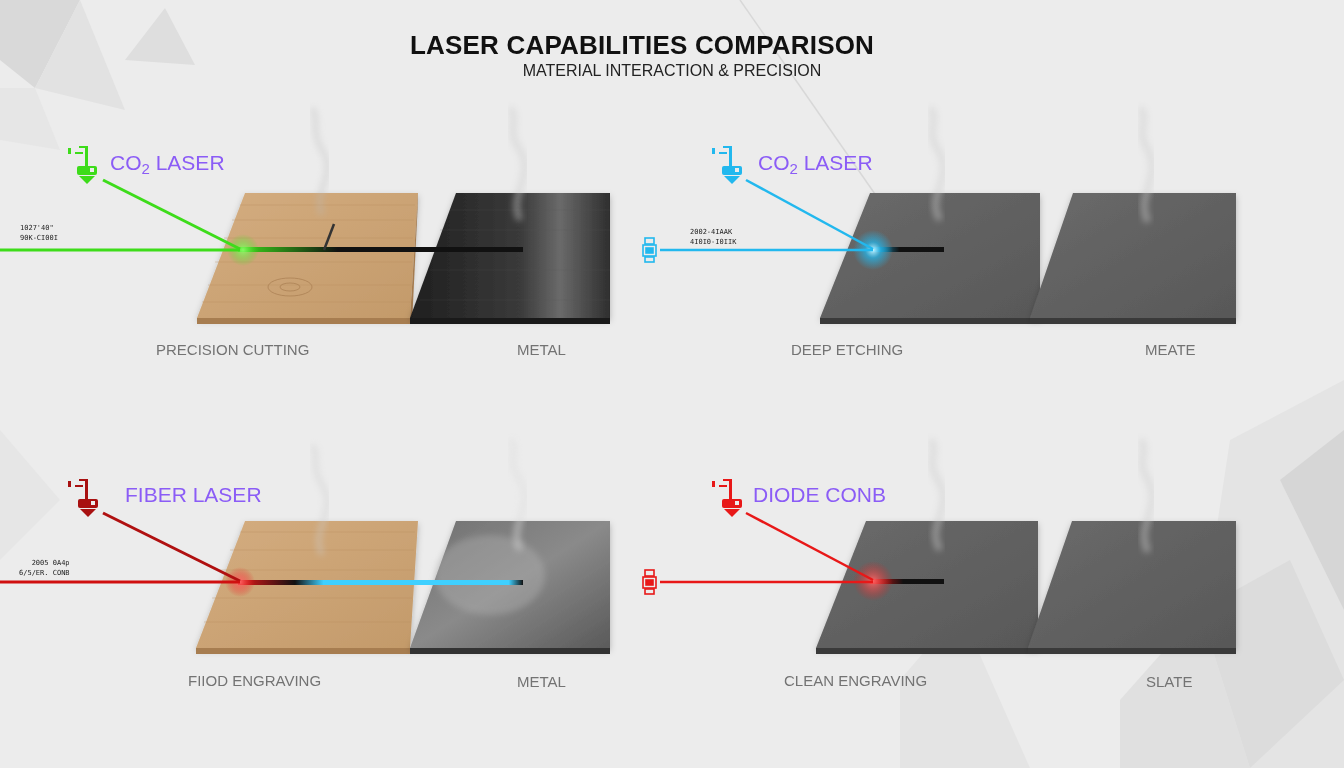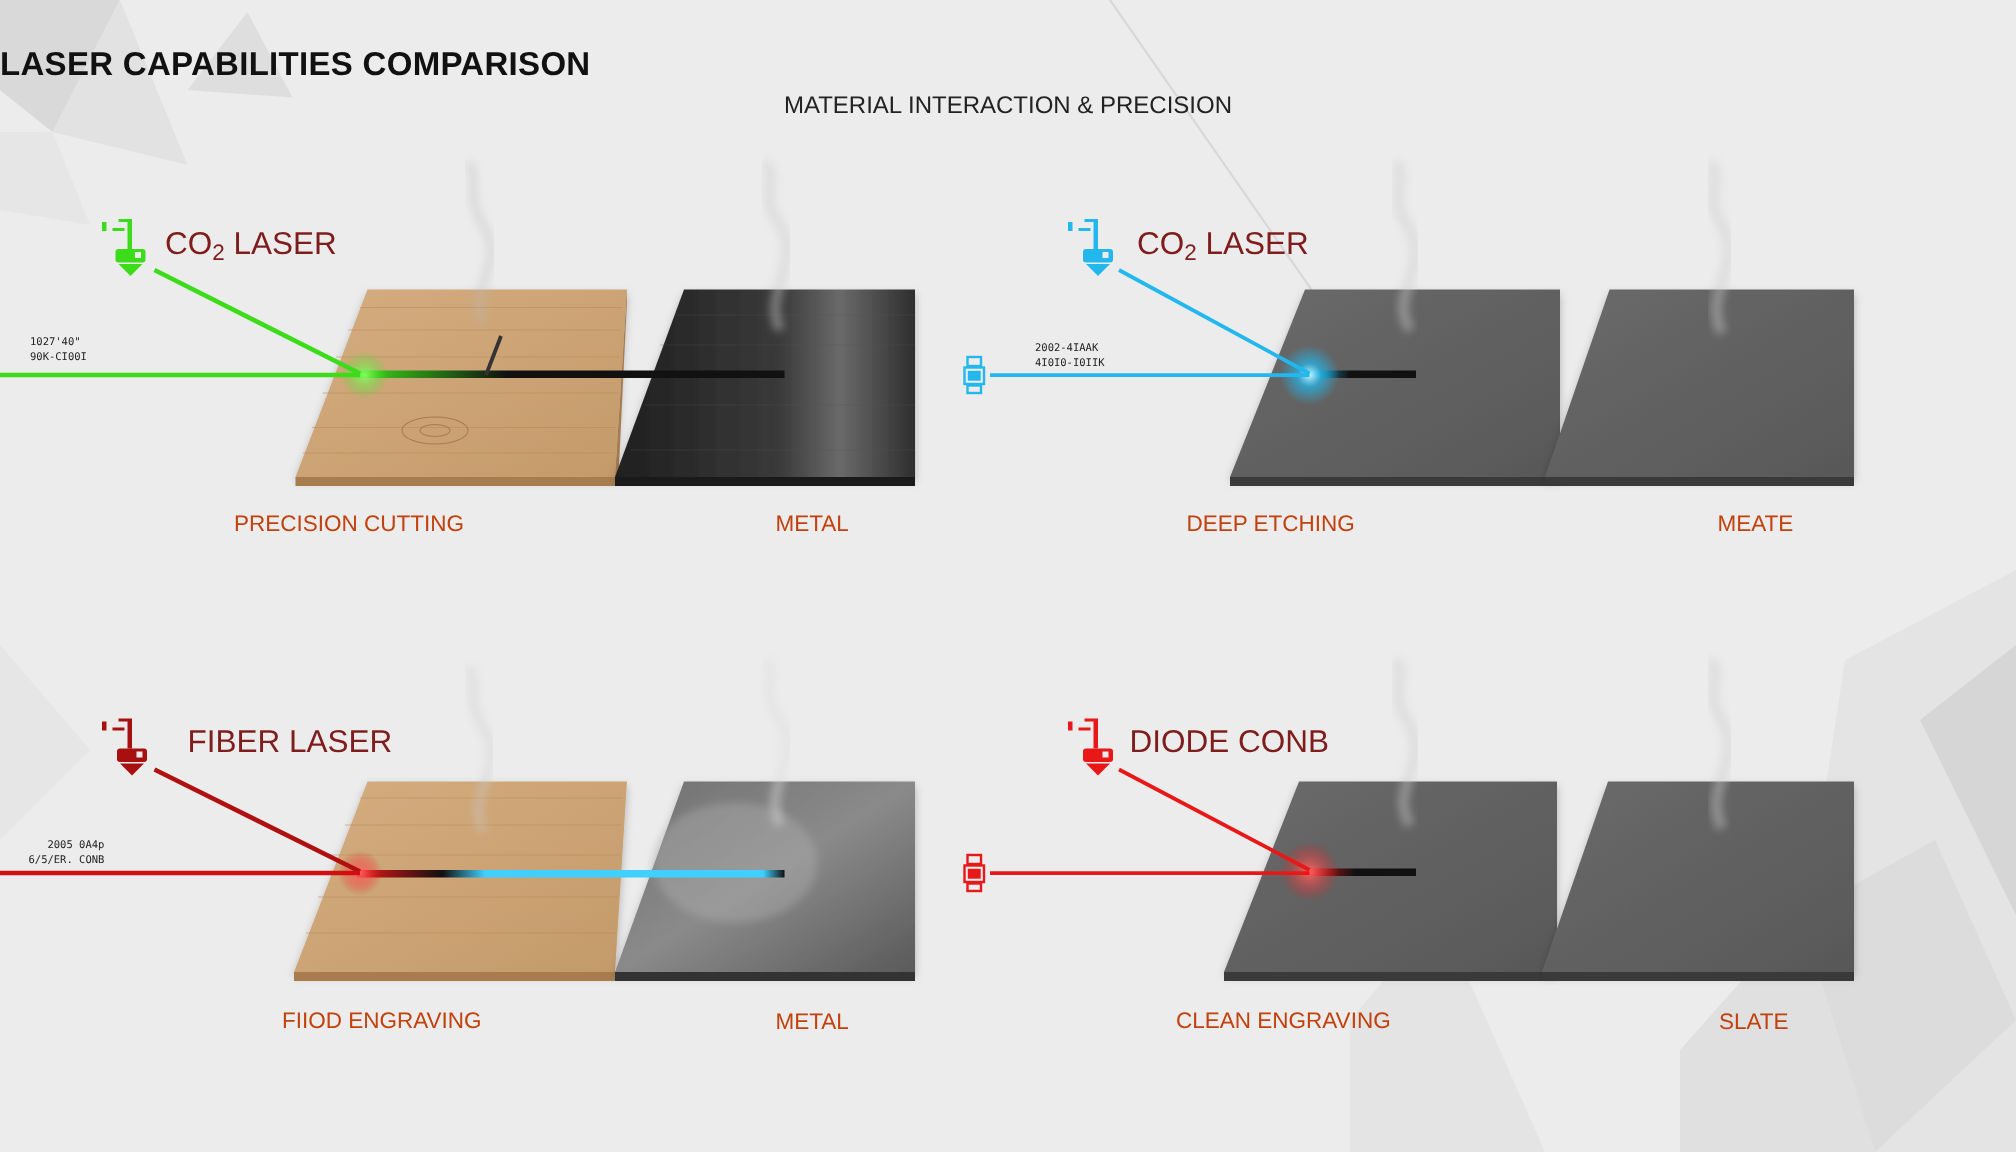--- a/index.html
+++ b/index.html
@@ -1,24 +1,24 @@
 <!DOCTYPE html>
 <html><head>
 <meta charset="utf-8">
 <style>
   html,body{margin:0;padding:0;}
   body{width:1344px;height:768px;overflow:hidden;position:relative;
     background:#ececec;font-family:"Liberation Sans","DejaVu Sans",sans-serif;color:#141414;}
   .bg-svg{position:absolute;left:0;top:0;width:1344px;height:768px;}
-  .title{position:absolute;left:0;width:1284px;top:30px;font-size:22px;font-weight:bold;letter-spacing:0.2px;color:#111;}
+  .title{position:absolute;left:0;width:1284px;text-align:center;top:30px;font-size:26px;font-weight:bold;letter-spacing:0.2px;color:#111;}
   .subtitle{position:absolute;left:0;width:1344px;text-align:center;top:62px;font-size:16px;color:#222;}
-  .panel-title{position:absolute;font-size:21px;color:#7f1d1d;white-space:nowrap;}
+  .panel-title{position:absolute;font-size:21px;color:#8b5cf6;white-space:nowrap;}
   .panel-title sub{font-size:15px;vertical-align:-4px;}
   .spec{position:absolute;font-size:7px;line-height:10px;color:#222;font-family:"DejaVu Sans Mono",monospace;white-space:nowrap;}
-  .caption{position:absolute;font-size:15px;color:#c2410c;white-space:nowrap;}
+  .caption{position:absolute;font-size:15px;color:#737373;white-space:nowrap;}
   .scene{position:absolute;left:0;top:0;width:1344px;height:768px;}
 </style>
 </head>
 <body>
 
 <svg class="bg-svg" viewBox="0 0 1344 768">
   <rect width="1344" height="768" fill="#ececec"></rect>
   <polygon points="0,0 80,0 35,88 0,60" fill="#d9d9d9"></polygon>
   <polygon points="35,88 80,0 125,110" fill="#e2e2e2"></polygon>
   <polygon points="125,60 165,8 195,65" fill="#dedede"></polygon>

